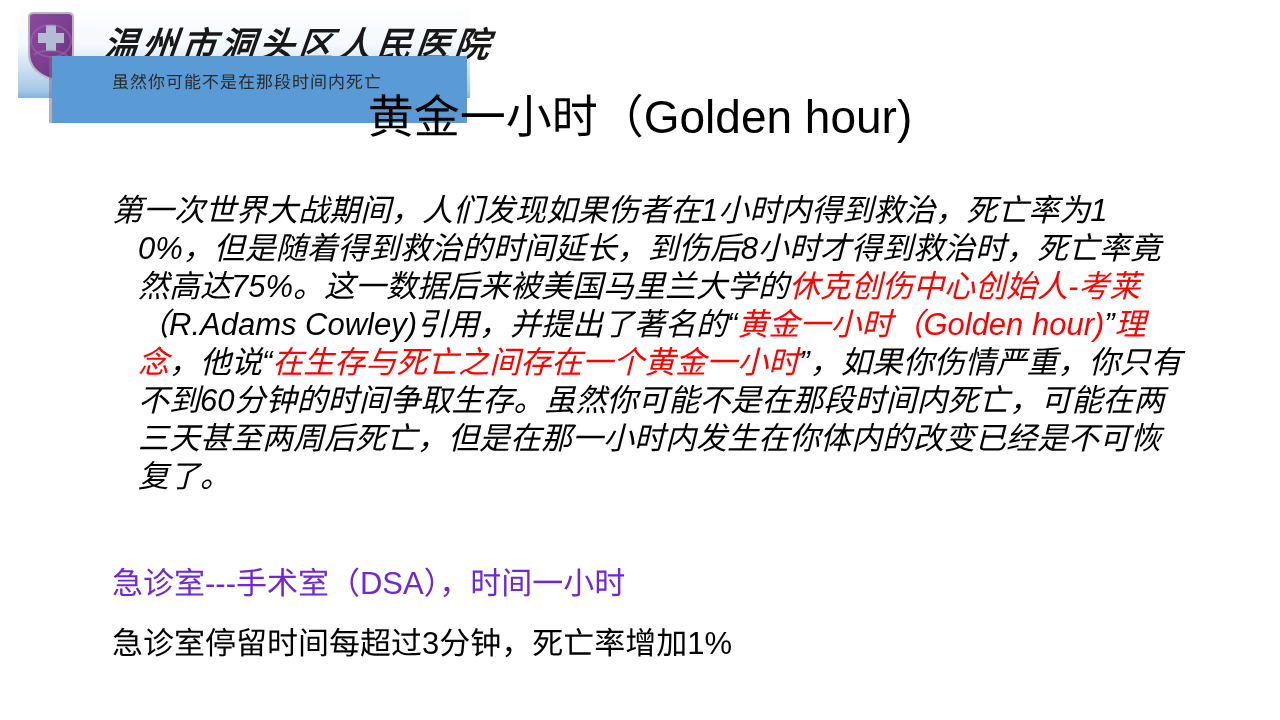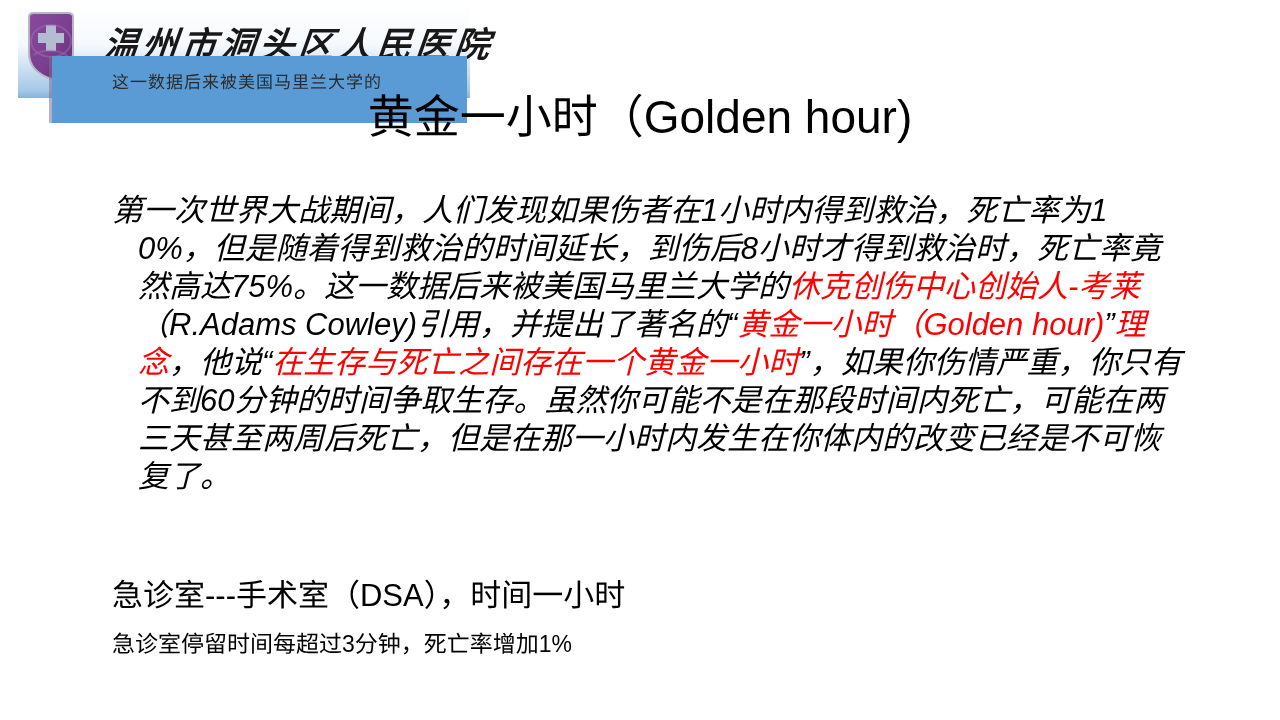--- a/index.html
+++ b/index.html
@@ -129,32 +129,32 @@
     padding-left: 26px;
     text-indent: -26px;
   }
 
   .red { color: #ff0000; }
   .blk { color: #000000; }
 
   .line-emergency {
     position: absolute;
     left: 112px;
-    top: 577px;
+    top: 565px;
     font-size: 31px;
     line-height: 38px;
-    color: #000000;
+    color: #6d28d9;
     white-space: nowrap;
   }
 
   .line-footer {
     position: absolute;
     left: 112px;
     top: 625px;
-    font-size: 23px;
+    font-size: 31px;
     line-height: 38px;
     color: #000000;
     white-space: nowrap;
   }
 </style>
 </head>
 <body>
 
 <div class="slide">
 
@@ -174,21 +174,21 @@
         <path d="M24 14 L34 14 L34 22 L42 22 L42 32 L34 32 L34 40 L24 40 L24 32 L16 32 L16 22 L24 22 Z" fill="#b9c7d8" opacity="0.92"></path>
         <ellipse cx="29" cy="30" rx="20" ry="16" fill="none" stroke="#9c6bb0" stroke-width="2" opacity="0.55"></ellipse>
         <path d="M12 44 C18 38 40 38 46 46" fill="none" stroke="#9c6bb0" stroke-width="2" opacity="0.5"></path>
       </svg>
     </div>
 
     <div class="hospital-name-cn">温州市洞头区人民医院</div>
   </div>
 
   <div class="blue-banner">
-    <div class="banner-subtitle">这一数据后来被美国马里兰大学的</div>
+    <div class="banner-subtitle">虽然你可能不是在那段时间内死亡</div>
   </div>
 
   <div class="slide-title">黄金一小时（Golden hour)</div>
 
   <div class="body-block">
     <p class="para para-main" id="mainPara"><span class="blk" style="color: rgb(0, 0, 0);">第一次世界大战期间，人们发现如果伤者在1小时内得到救治，死亡率为10%，但是随着得到救治的时间延长，到伤后8小时才得到救治时，死亡率竟然高达75%。这一数据后来被美国马里兰大学的</span><span class="red" style="color: rgb(255, 0, 0);">休克创伤中心创始人-考莱</span><span class="blk" style="color: rgb(0, 0, 0);">（R.Adams Cowley)引用，并提出了著名的“</span><span class="red" style="color: rgb(255, 0, 0);">黄金一小时（Golden hour)</span><span class="blk" style="color: rgb(0, 0, 0);">”</span><span class="red" style="color: rgb(255, 0, 0);">理念</span><span class="blk" style="color: rgb(0, 0, 0);">，他说“</span><span class="red" style="color: rgb(255, 0, 0);">在生存与死亡之间存在一个黄金一小时</span><span class="blk" style="color: rgb(0, 0, 0);">”，如果你伤情严重，你只有不到60分钟的时间争取生存。虽然你可能不是在那段时间内死亡，可能在两三天甚至两周后死亡，但是在那一小时内发生在你体内的改变已经是不可恢复了。</span></p>
   </div>
 
   <div class="line-emergency">急诊室---手术室（DSA），时间一小时</div>
 

